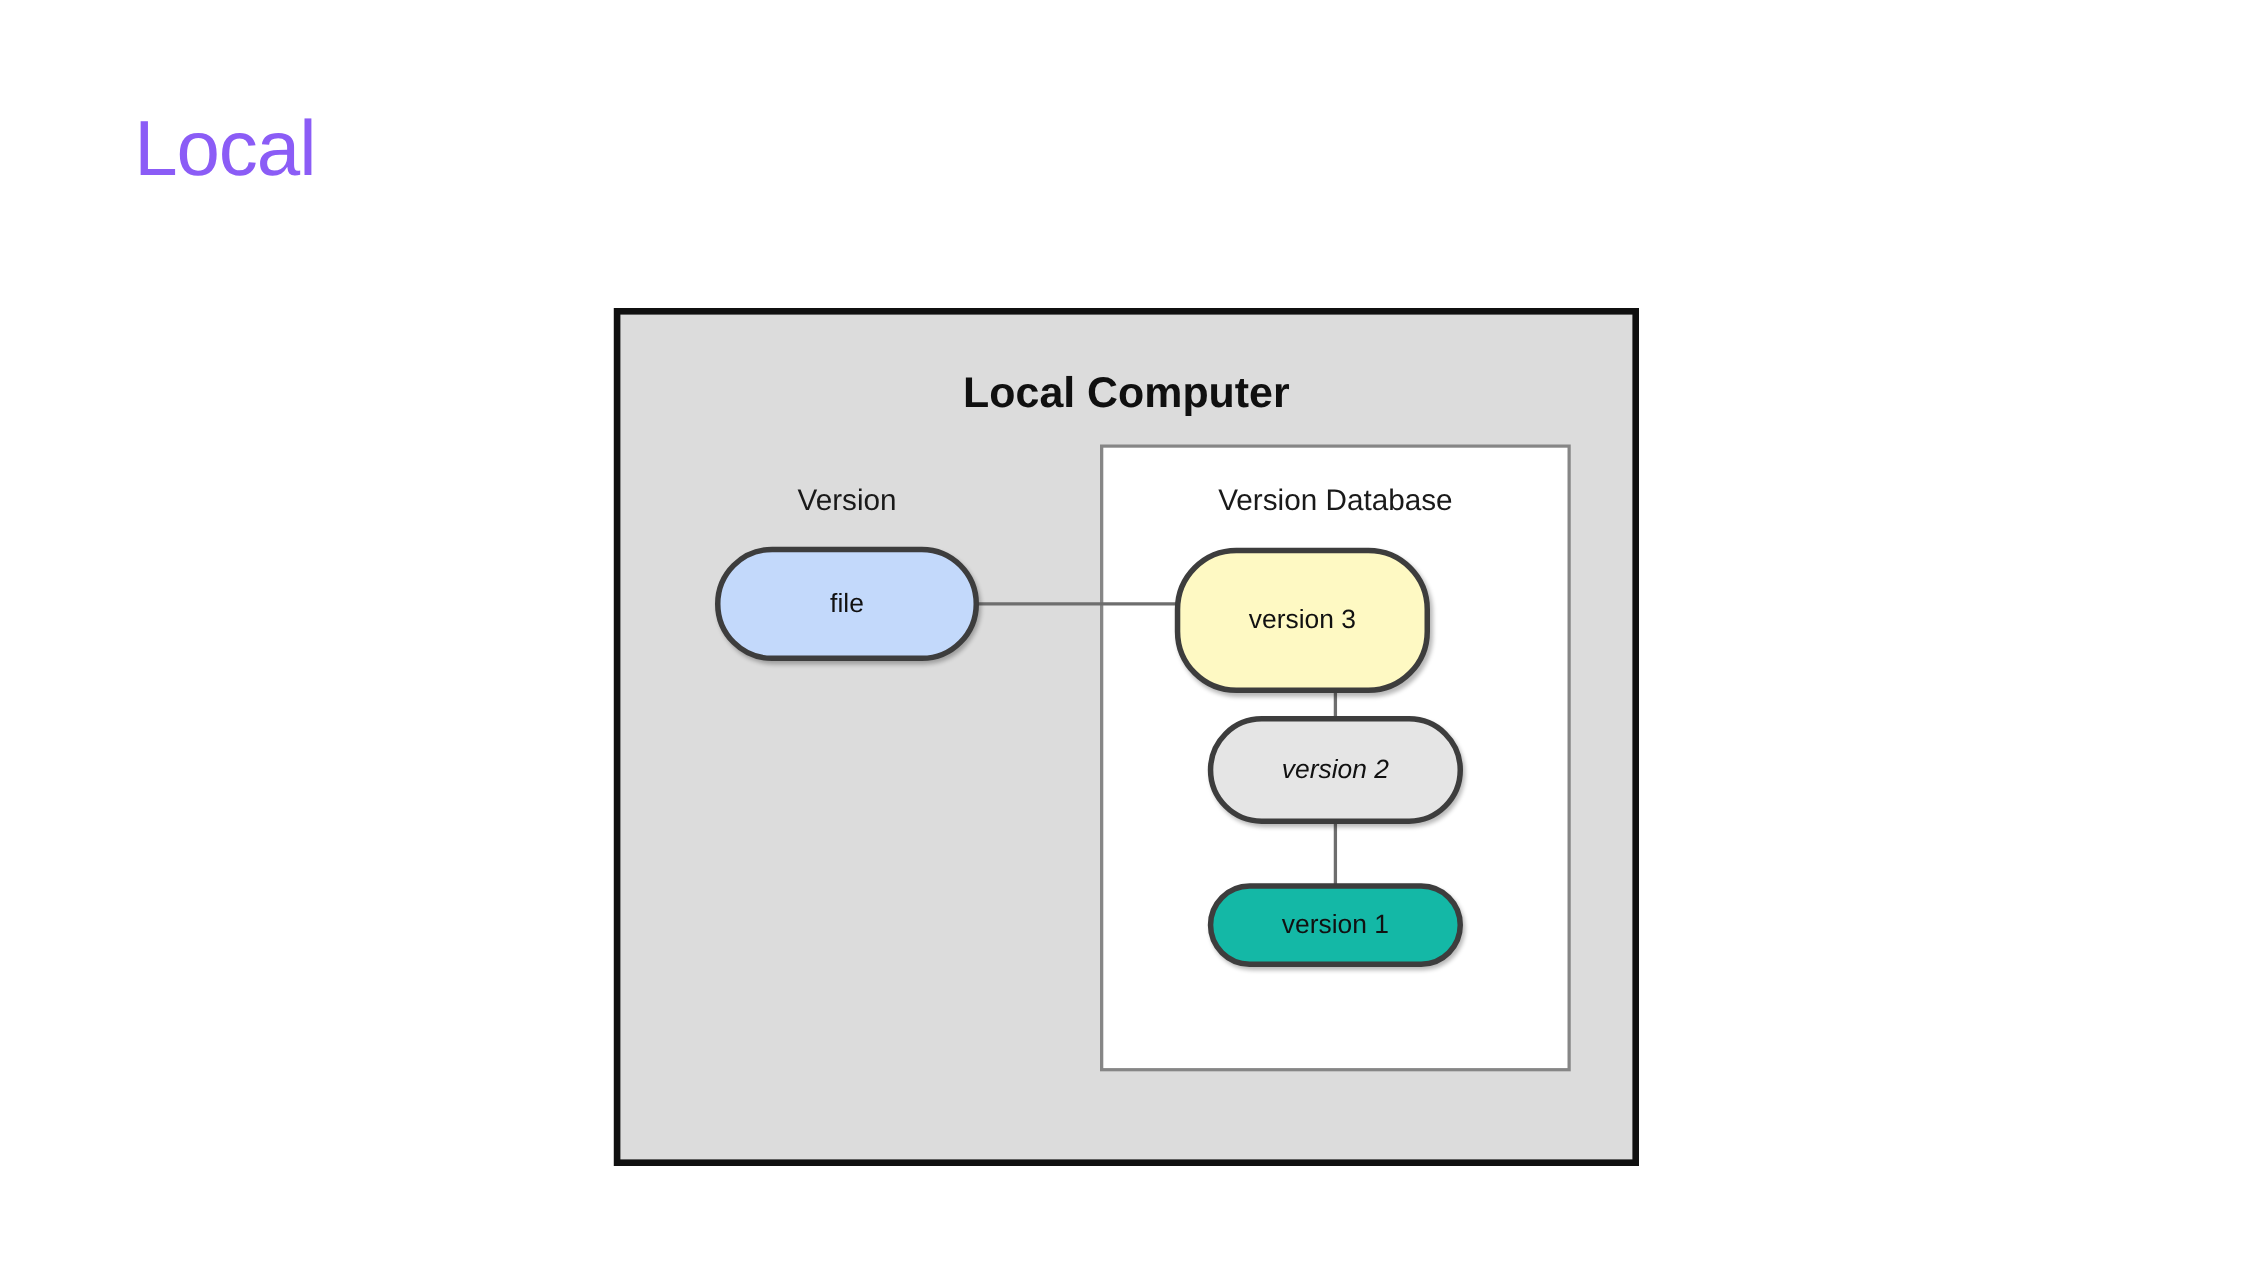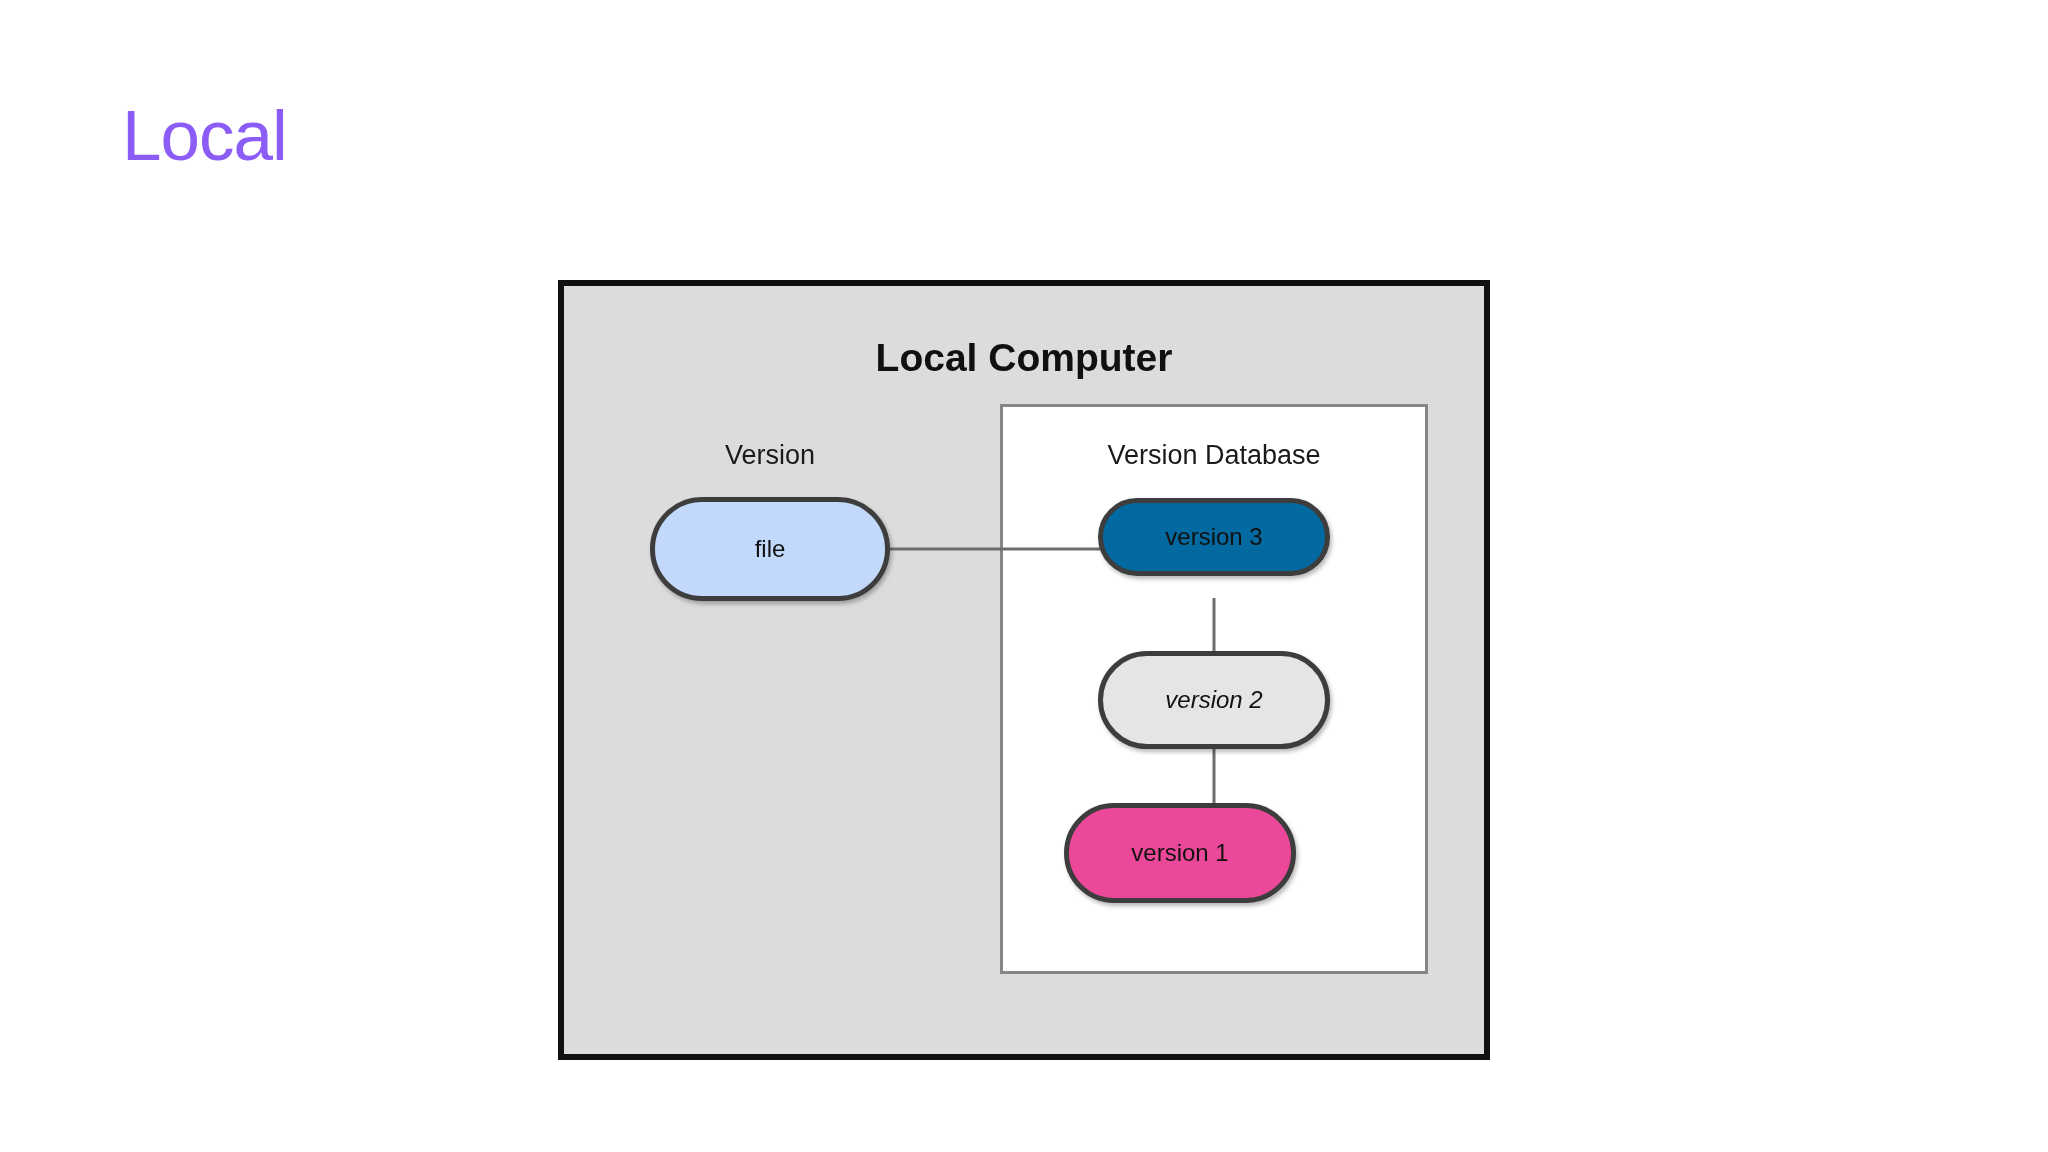--- a/index.html
+++ b/index.html
@@ -117,42 +117,42 @@
 
   .node-file {
     left: 650px;
     top: 497px;
     width: 240px;
     height: 104px;
     background: #c3d9fb;
   }
 
   .node-v3 {
-    left: 1098px;
+    left: 1068px;
     top: 498px;
     width: 232px;
-    height: 78px;
-    background: #0369a1;
+    height: 132px;
+    background: #fef9c3;
   }
 
   .node-v2 {
     left: 1098px;
     top: 651px;
     width: 232px;
     height: 98px;
     background: #e5e5e5;
     font-style: italic;
   }
 
   .node-v1 {
-    left: 1064px;
+    left: 1098px;
     top: 803px;
     width: 232px;
-    height: 100px;
-    background: #ec4899;
+    height: 76px;
+    background: #14b8a6;
   }
 </style>
 </head>
 <body>
 
 <div class="slide-title">Local</div>
 
 <div class="local-computer-box">
   <div class="local-computer-title">Local Computer</div>
 </div>

